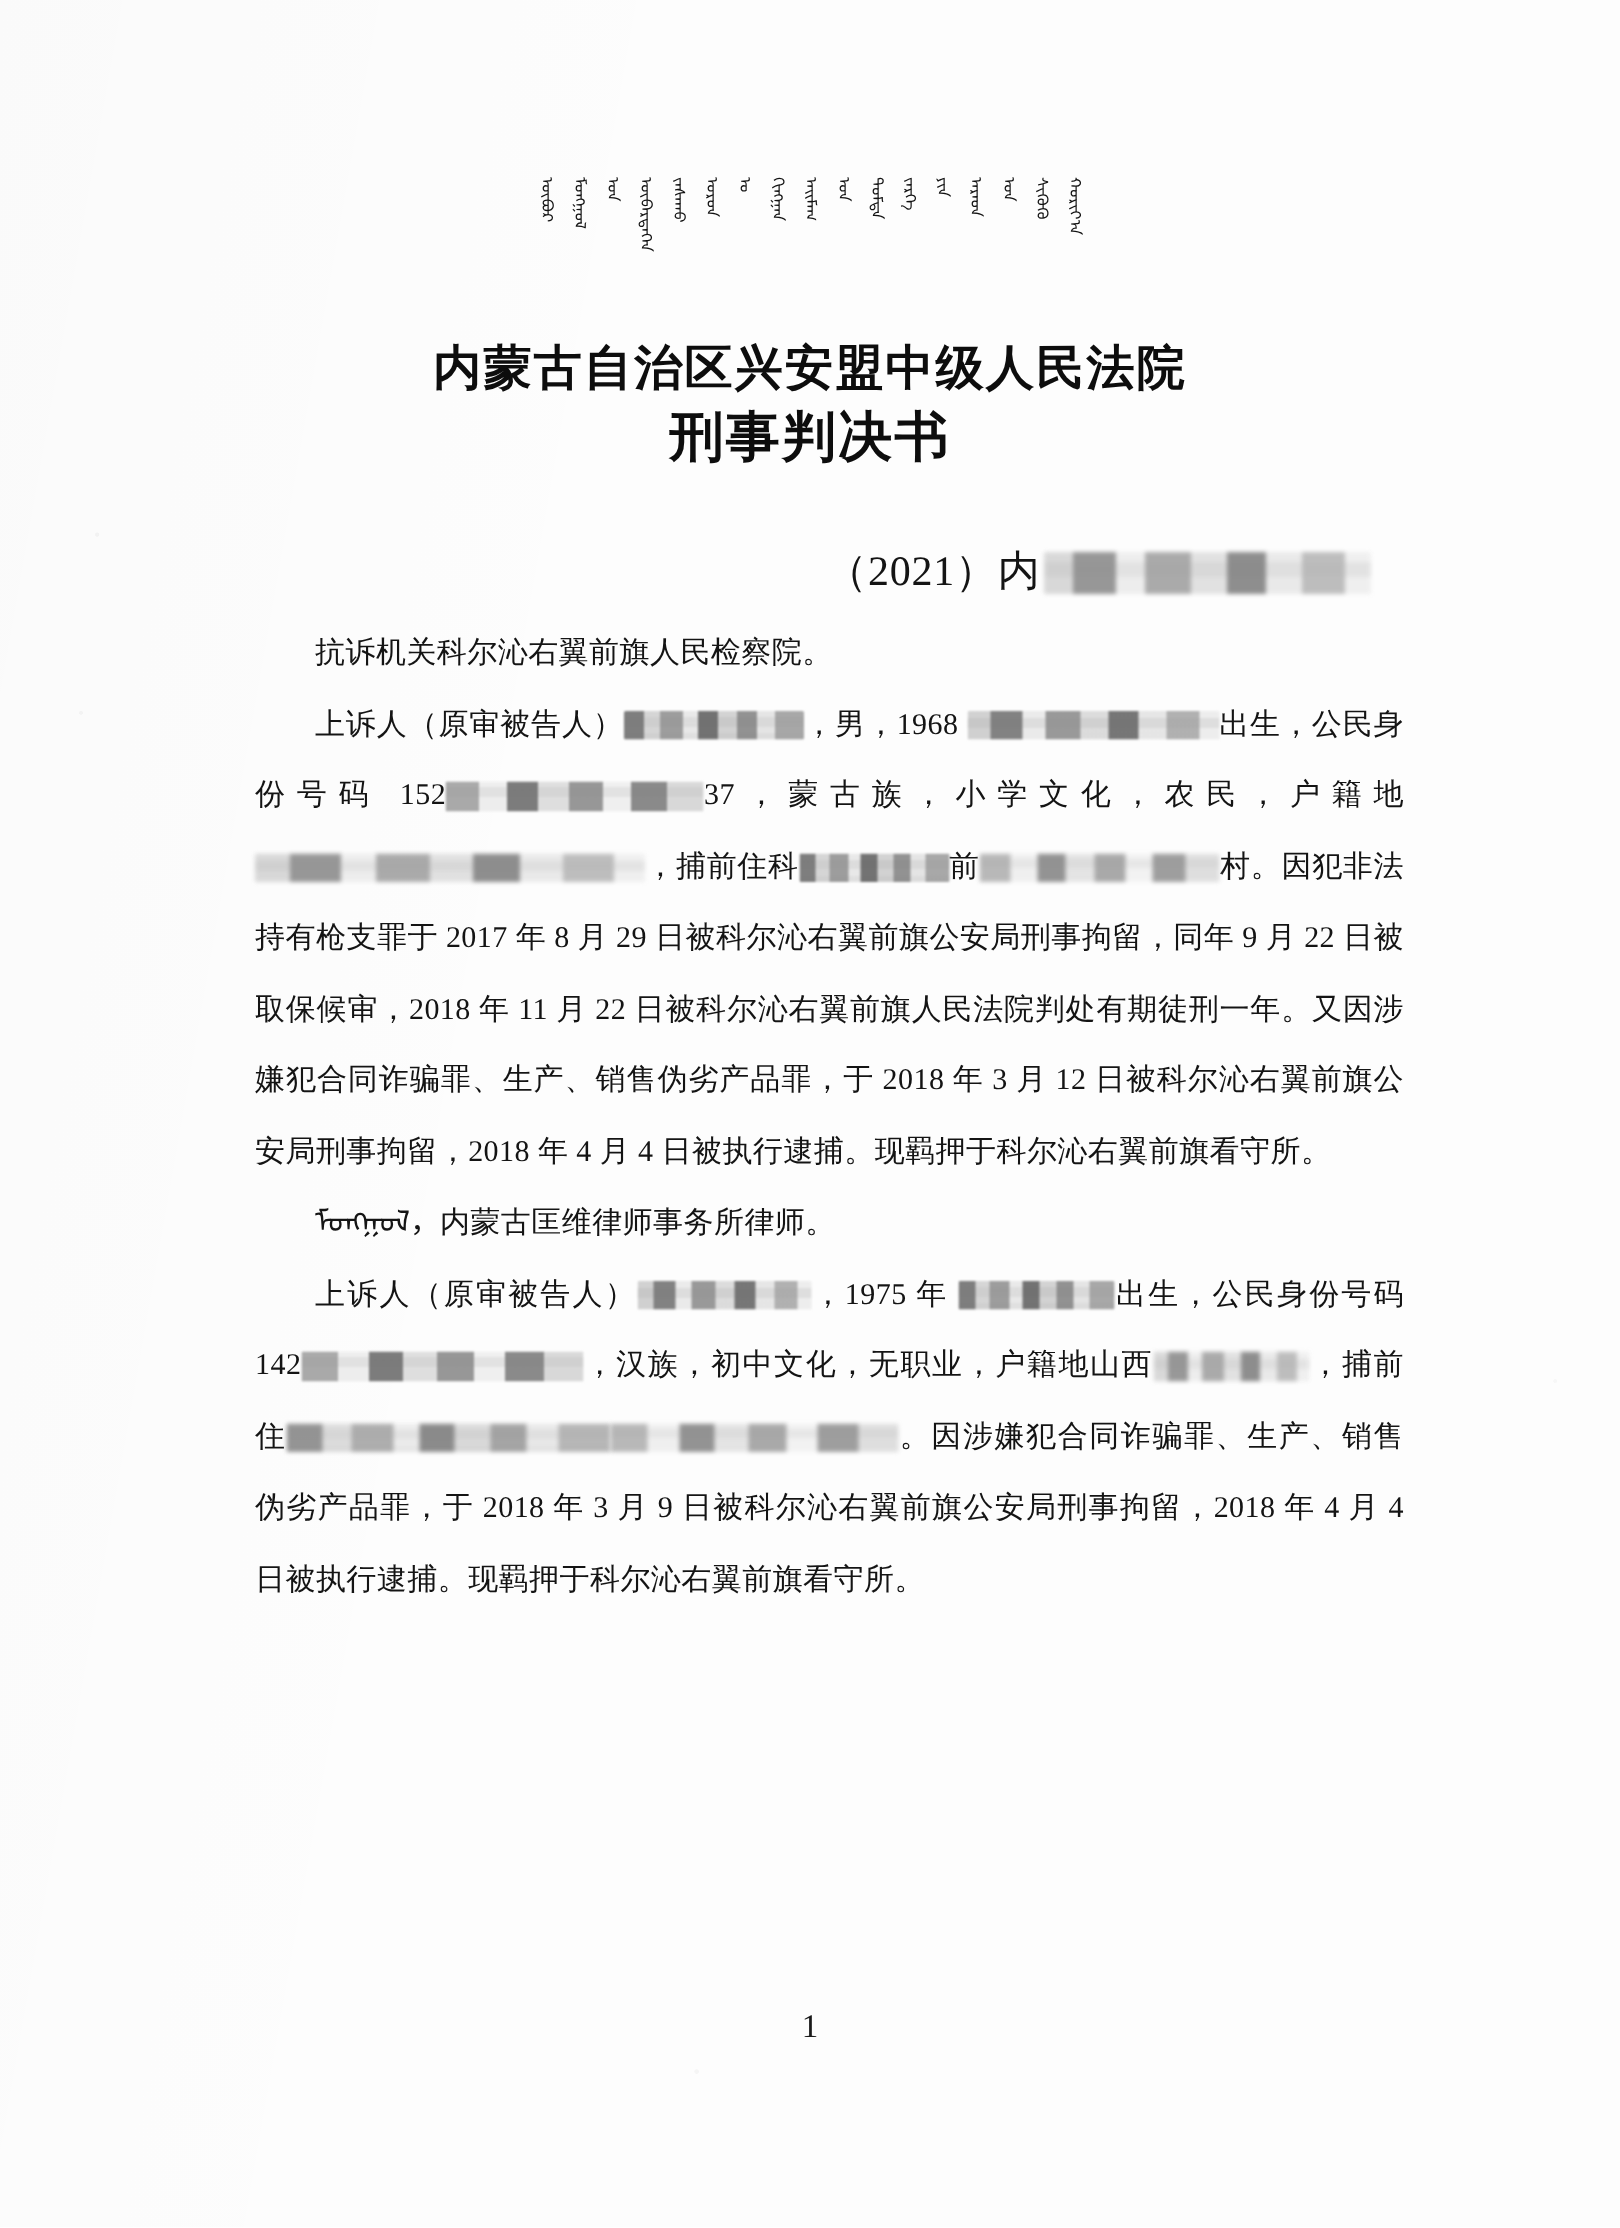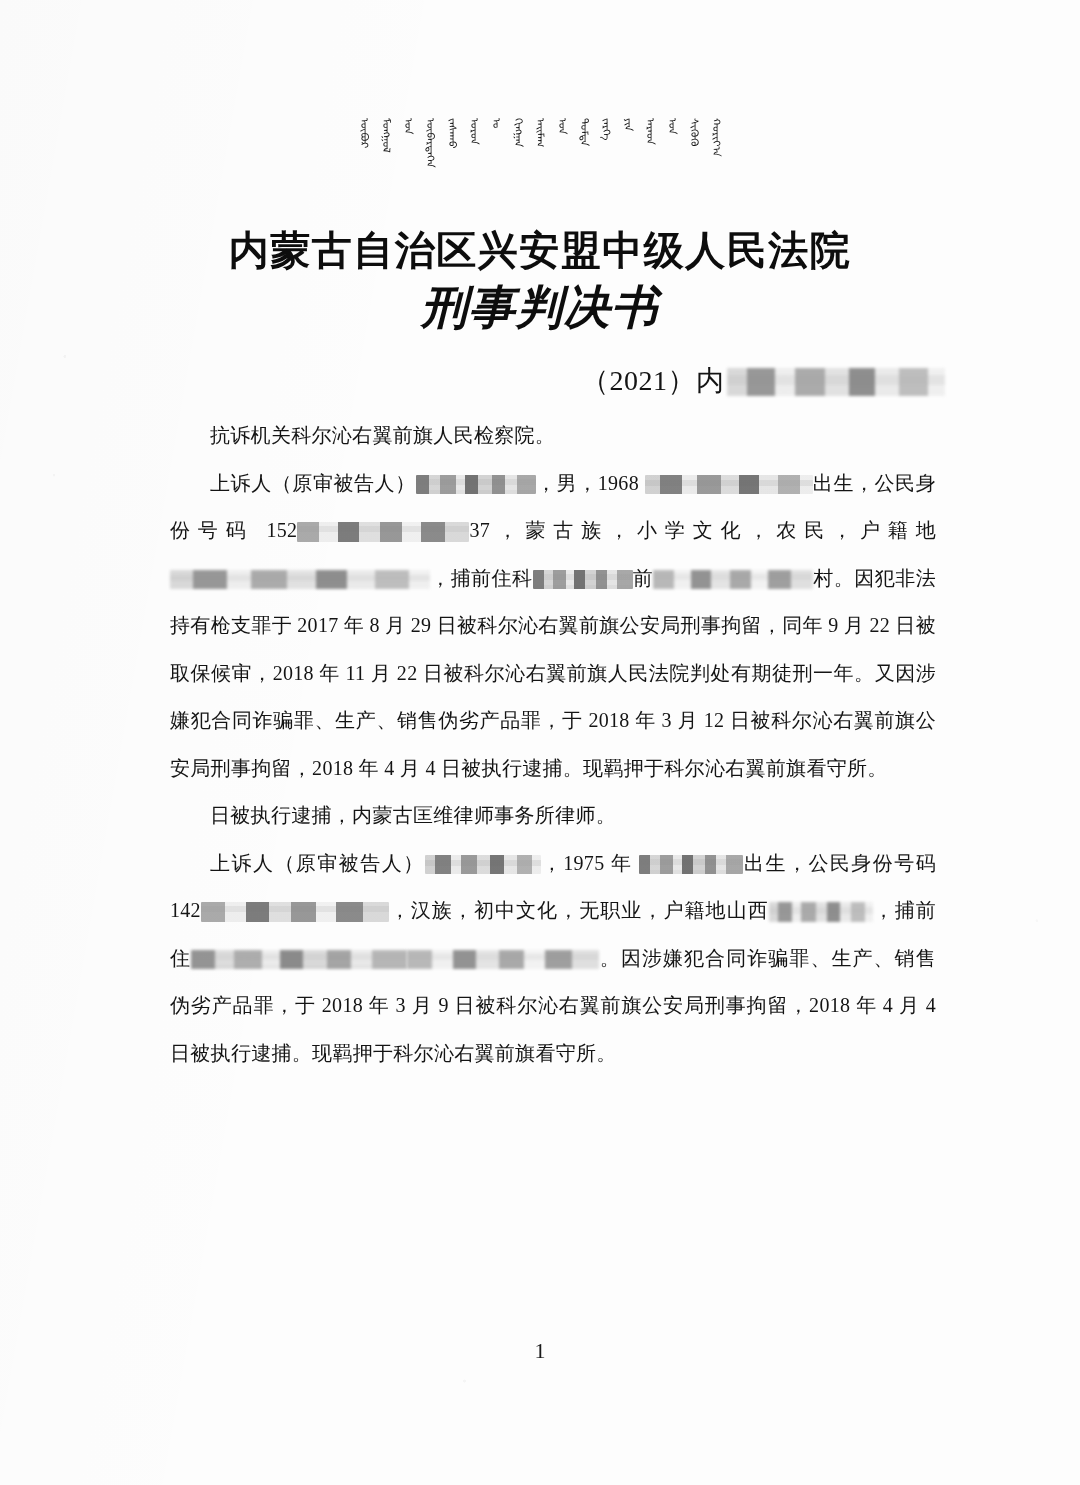--- a/index.html
+++ b/index.html
@@ -61,41 +61,40 @@
   
   .title-block {
     position: absolute;
     left: 0; right: 0;
     top: 225px;
     text-align: center;
   }
   .title-line1 {
     font-family: "Liberation Sans", sans-serif;
     font-weight: 700;
-    font-size: 40px;
+    font-size: 32px;
     letter-spacing: 1.5px;
     line-height: 1.28;
     color: #0d0d0d;
   }
   .title-line2 {
     font-family: "Liberation Sans", sans-serif;
     font-weight: 700;
-    font-size: 46px;
+    font-size: 36px;
     letter-spacing: 1.5px;
     line-height: 1.28;
     color: #0d0d0d;
     margin-top: 2px;
-    font-style: italic;
   }
 
   
   .case-no {
     position: absolute;
     top: 362px;
-    right: 135px;
+    right: 166px;
     font-size: 28px;
     letter-spacing: 0.5px;
     display: flex;
     align-items: center;
     gap: 2px;
     white-space: nowrap;
   }
 
   
   .body-text {
@@ -225,19 +224,19 @@
   </div>
 
   <div class="case-no">
     <span>（2021）内</span>
     <span class="redact v2 light" style="width:7.8em;"></span>
   </div>
 
   <div class="body-text" id="document-body">
       <p class="para"><span>抗诉机关科尔沁右翼前旗人民检察院。</span></p>
       <p class="para"><span>上诉人（原审被告人）</span><span class="redact v1" style="width: 6em;"></span><span>，男，1968 </span><span class="redact v2" style="width: 8.4em;"></span><span>出生，公民身份号码 152</span><span class="redact v3" style="width: 8.6em;"></span><span>37，蒙古族，小学文化，农民，户籍地</span><span class="redact v2 light" style="width: 13em;"></span><span>，捕前住科</span><span class="redact v1" style="width: 5em;"></span><span>前</span><span class="redact v3 light" style="width: 8em;"></span><span>村。因犯非法持有枪支罪于 2017 年 8 月 29 日被科尔沁右翼前旗公安局刑事拘留，同年 9 月 22 日被取保候审，2018 年 11 月 22 日被科尔沁右翼前旗人民法院判处有期徒刑一年。又因涉嫌犯合同诈骗罪、生产、销售伪劣产品罪，于 2018 年 3 月 12 日被科尔沁右翼前旗公安局刑事拘留，2018 年 4 月 4 日被执行逮捕。现羁押于科尔沁右翼前旗看守所。</span></p>
-      <p class="para"><span>日被执行逮捕，内蒙古匡维律师事务所律师。</span></p>
+      <p class="para"><span>ᠮᠣᠩᠭᠣᠯ，内蒙古匡维律师事务所律师。</span></p>
       <p class="para"><span>上诉人（原审被告人）</span><span class="redact v2" style="width: 5.8em;"></span><span>，1975 年 </span><span class="redact v1" style="width: 5.2em;"></span><span>出生，公民身份号码 142</span><span class="redact v3" style="width: 9.4em;"></span><span>，汉族，初中文化，无职业，户籍地山西</span><span class="redact v2 light" style="width: 5.2em;"></span><span>，捕前住</span><span class="redact v1 light" style="width: 10.8em;"></span><span class="redact v3 light" style="width: 9.6em;"></span><span>。因涉嫌犯合同诈骗罪、生产、销售伪劣产品罪，于 2018 年 3 月 9 日被科尔沁右翼前旗公安局刑事拘留，2018 年 4 月 4 日被执行逮捕。现羁押于科尔沁右翼前旗看守所。</span></p>
     </div>
 
   <div class="page-number">1</div>
 
 </div>
 
 </body></html>

